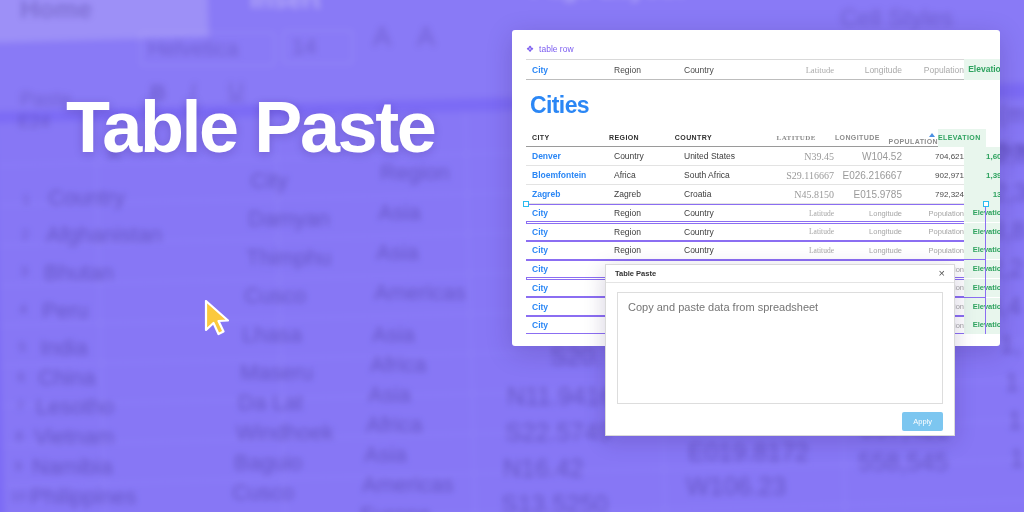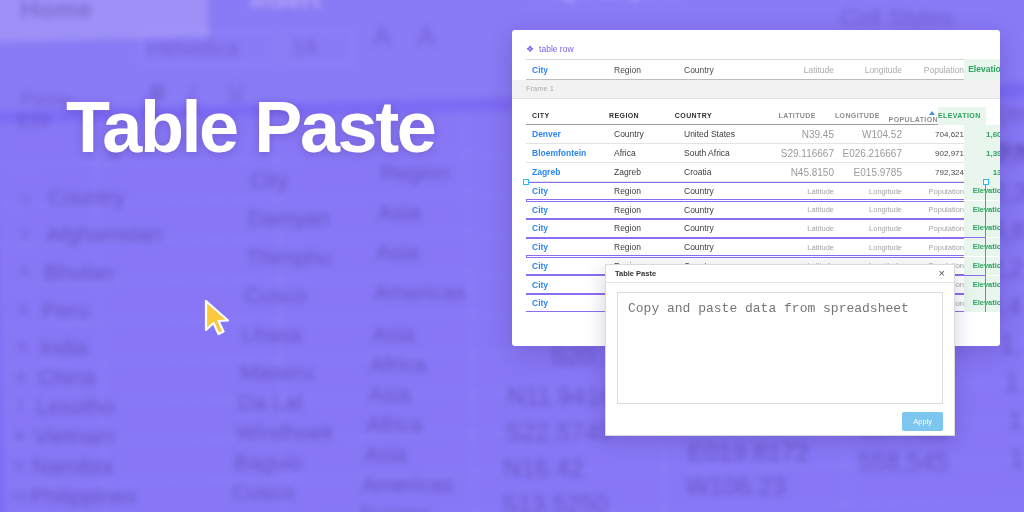--- a/index.html
+++ b/index.html
@@ -181,21 +181,21 @@
   .row {
     display: flex; align-items: center;
     height: 19px;
     position: relative;
   }
   .row .c { flex: 0 0 auto; overflow: hidden; white-space: nowrap; }
   
   .c-city   { width: 88px;  text-align: left;  padding-left: 6px; }
   .c-region { width: 70px;  text-align: left; }
   .c-country{ width: 88px;  text-align: left; }
-  .c-lat    { width: 62px;  text-align: right; }
+  .c-lat    { width: 62px;  text-align: right; font-family: Liberation Serif, serif; }
   .c-lng    { width: 68px;  text-align: right; }
   .c-pop    { width: 62px;  text-align: right; }
   .c-elev   { width: 48px;  text-align: right; padding-right: 6px; }
 
   #thead {
     display: flex; align-items: center;
     height: 18px;
     font-size: 7px; font-weight: bold;
     letter-spacing: 0.4px;
     color: #2F2F2F;
@@ -278,26 +278,26 @@
     padding: 0 9px;
     border-bottom: 1px solid #E4E4E4;
   }
   #modal-title { font-size: 7.5px; font-weight: bold; color: #333; }
   #modal-close { font-size: 11px; color: #555; line-height: 1; cursor: pointer; }
   #modal-body { flex: 1; padding: 9px 11px 0 11px; }
   #paste-area {
     width: 100%; height: 112px;
     border: 1px solid #DDDDDD;
     background: #FFFFFF;
-    font-size: 13px;
+    font-size: 11px;
     color: #8E8E8E;
     padding: 8px 10px;
     resize: none;
     outline: none;
-    font-family: Liberation Mono, monospace;
+    font-family: Liberation Sans, sans-serif;
   }
   #modal-foot {
     height: 34px;
     display: flex; align-items: center; justify-content: flex-end;
     padding: 0 11px;
   }
   #apply-btn {
     background: #7CC6F0;
     color: #FFFFFF;
     border: none;
@@ -453,22 +453,22 @@
     <div id="ghost-head">
       <span class="c c-city" style="color:#2B87F5;font-weight:bold;">City</span>
       <span class="c c-region" style="color:#4A4A4A;">Region</span>
       <span class="c c-country" style="color:#4A4A4A;">Country</span>
       <span class="c c-lat" style="color:#AAAAAA;">Latitude</span>
       <span class="c c-lng" style="color:#AAAAAA;">Longitude</span>
       <span class="c c-pop" style="color:#AAAAAA;">Population</span>
       <span class="c c-elev" style="color:#2FA360;font-weight:bold;background:#E8F6ED;height:21px;line-height:21px;">Elevation</span>
     </div>
 
-    <div id="frame-strip">Frame 1</div>
-
+
+    <div id="cities-title">Cities</div>
 
     <div id="tbl">
       <div id="thead">
         <span class="c c-city">CITY</span>
         <span class="c c-region">REGION</span>
         <span class="c c-country">COUNTRY</span>
         <span class="c c-lat">LATITUDE</span>
         <span class="c c-lng">LONGITUDE</span>
         <span class="c c-pop"><span class="sort-tri"></span><span>POPULATION</span></span>
         <span class="c c-elev">ELEVATION</span>

